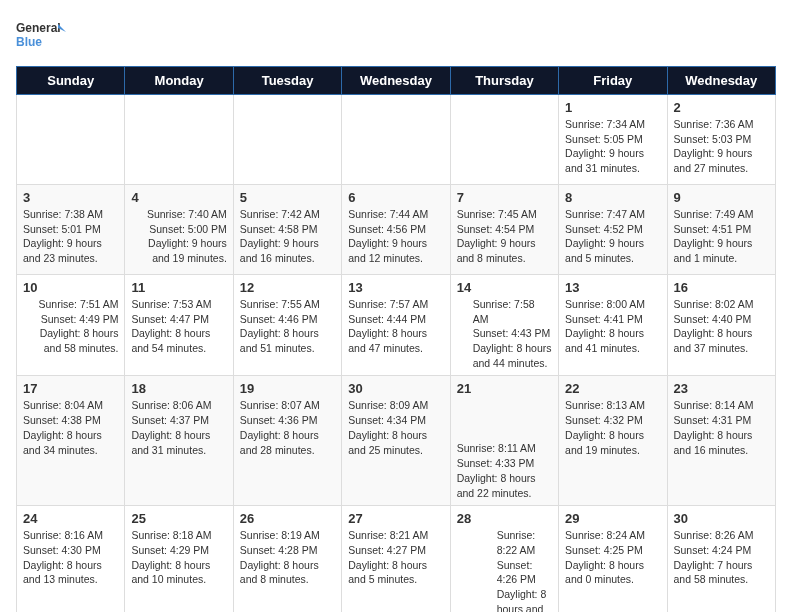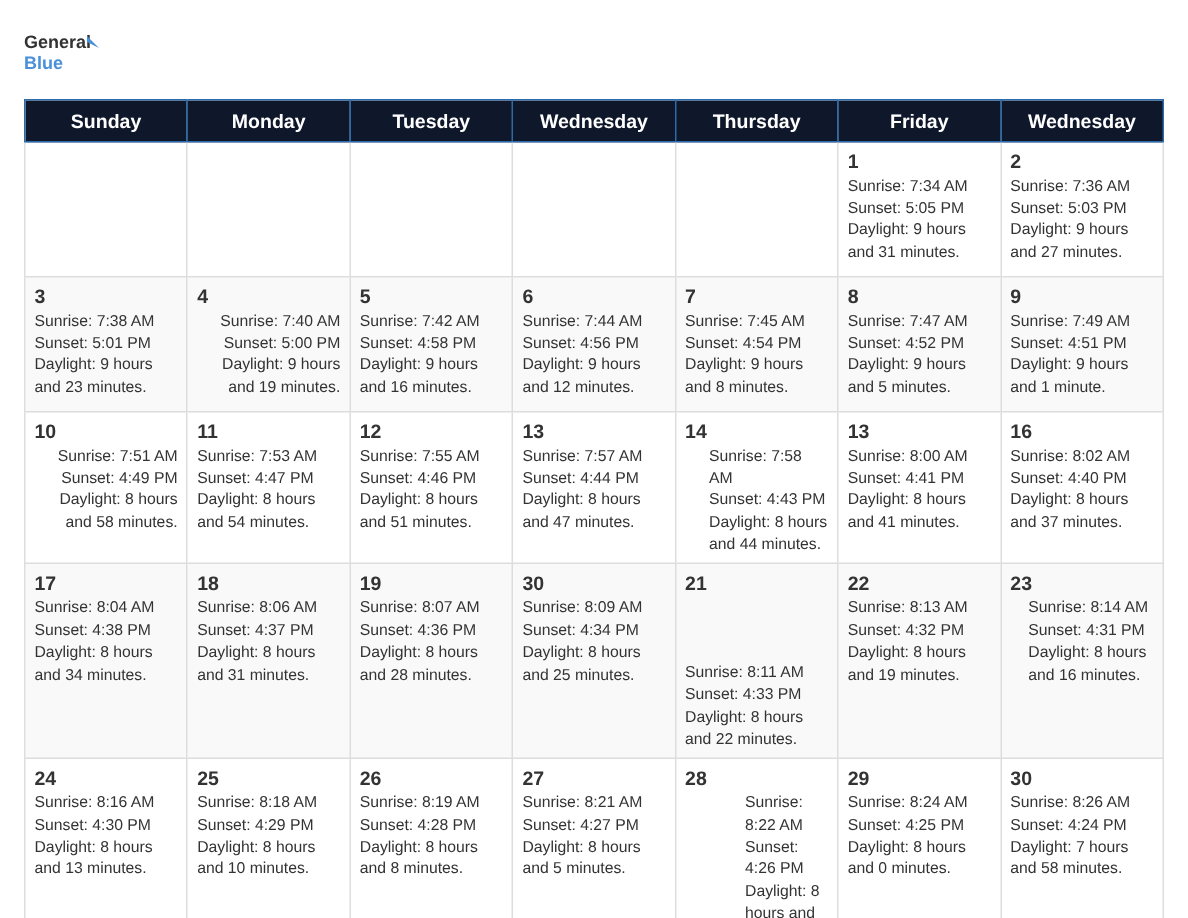--- a/index.html
+++ b/index.html
@@ -243,21 +243,21 @@
 Daylight: 8 hours and 22 minutes.</div>
         </td>
         <td>
           <span class="day-number">22</span>
           <div class="day-info" style="white-space: pre-line;">Sunrise: 8:13 AM
 Sunset: 4:32 PM
 Daylight: 8 hours and 19 minutes.</div>
         </td>
         <td>
           <span class="day-number">23</span>
-          <div class="day-info" style="white-space: pre-line; margin-left: 12px;">Sunrise: 8:14 AM
+          <div class="day-info" style="white-space: pre-line;">Sunrise: 8:14 AM
 Sunset: 4:31 PM
 Daylight: 8 hours and 16 minutes.</div>
         </td>
       </tr>
       <tr>
         <td>
           <span class="day-number">24</span>
           <div class="day-info" style="white-space: pre-line;">Sunrise: 8:16 AM
 Sunset: 4:30 PM
 Daylight: 8 hours and 13 minutes.</div>

